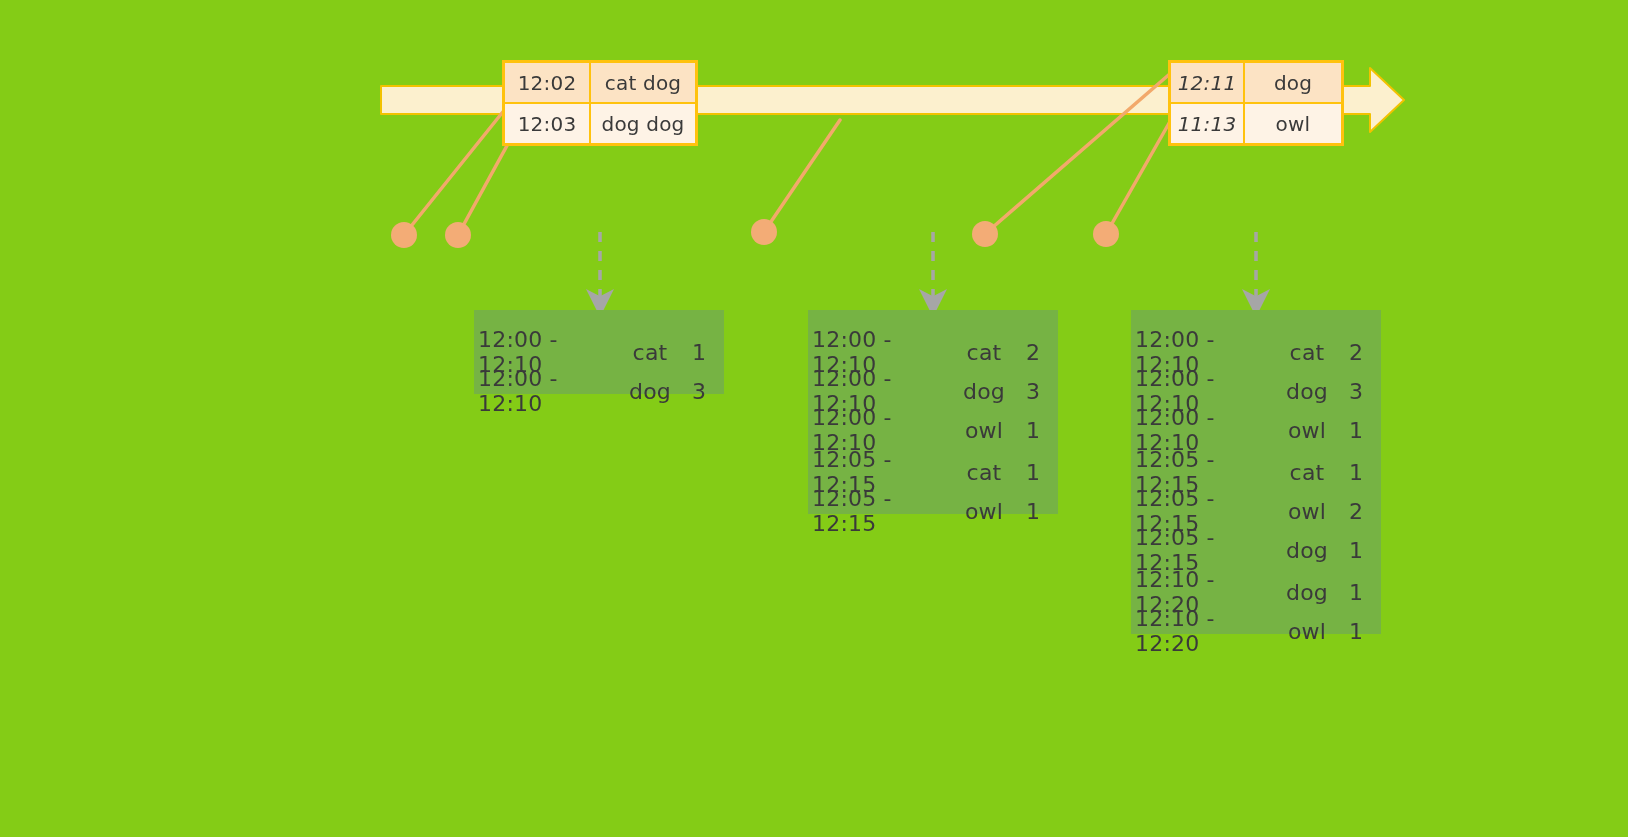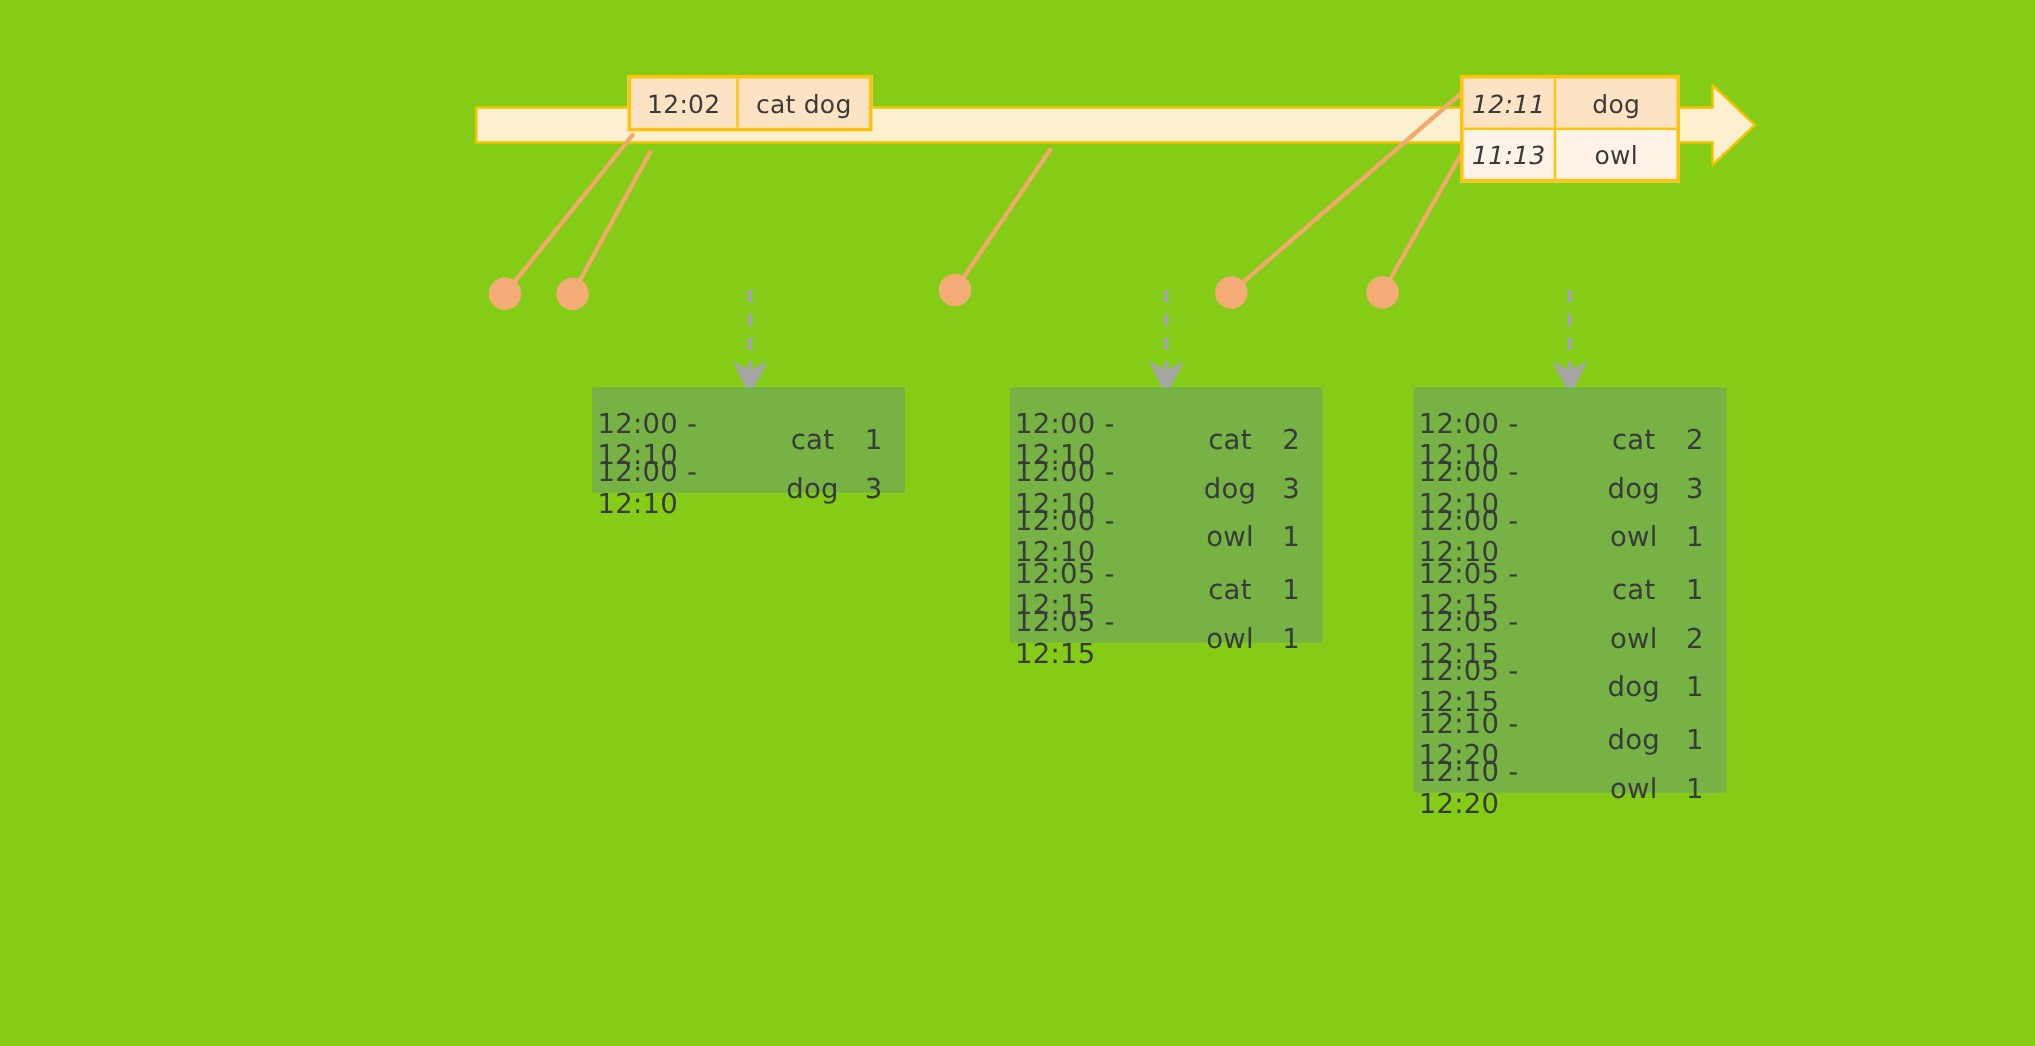--- a/index.html
+++ b/index.html
@@ -155,20 +155,24 @@
       <line x1="933" y1="232" x2="933" y2="303" marker-end="url(#grayArrow)"></line>
       <line x1="1256" y1="232" x2="1256" y2="303" marker-end="url(#grayArrow)"></line>
     </g>
   </svg>
 
   <div class="event-box" id="event-box-1">
     <div class="event-row shade-dark">
       <div class="event-cell time-col">12:02</div>
       <div class="event-cell payload-col">cat dog</div>
     </div>
+    <div class="event-row shade-light">
+      <div class="event-cell time-col">12:03</div>
+      <div class="event-cell payload-col">dog dog</div>
+    </div>
   </div>
 
 
   <div class="event-box" id="event-box-3">
     <div class="event-row shade-dark">
       <div class="event-cell time-col">12:11</div>
       <div class="event-cell payload-col">dog</div>
     </div>
     <div class="event-row shade-light">
       <div class="event-cell time-col">11:13</div>

